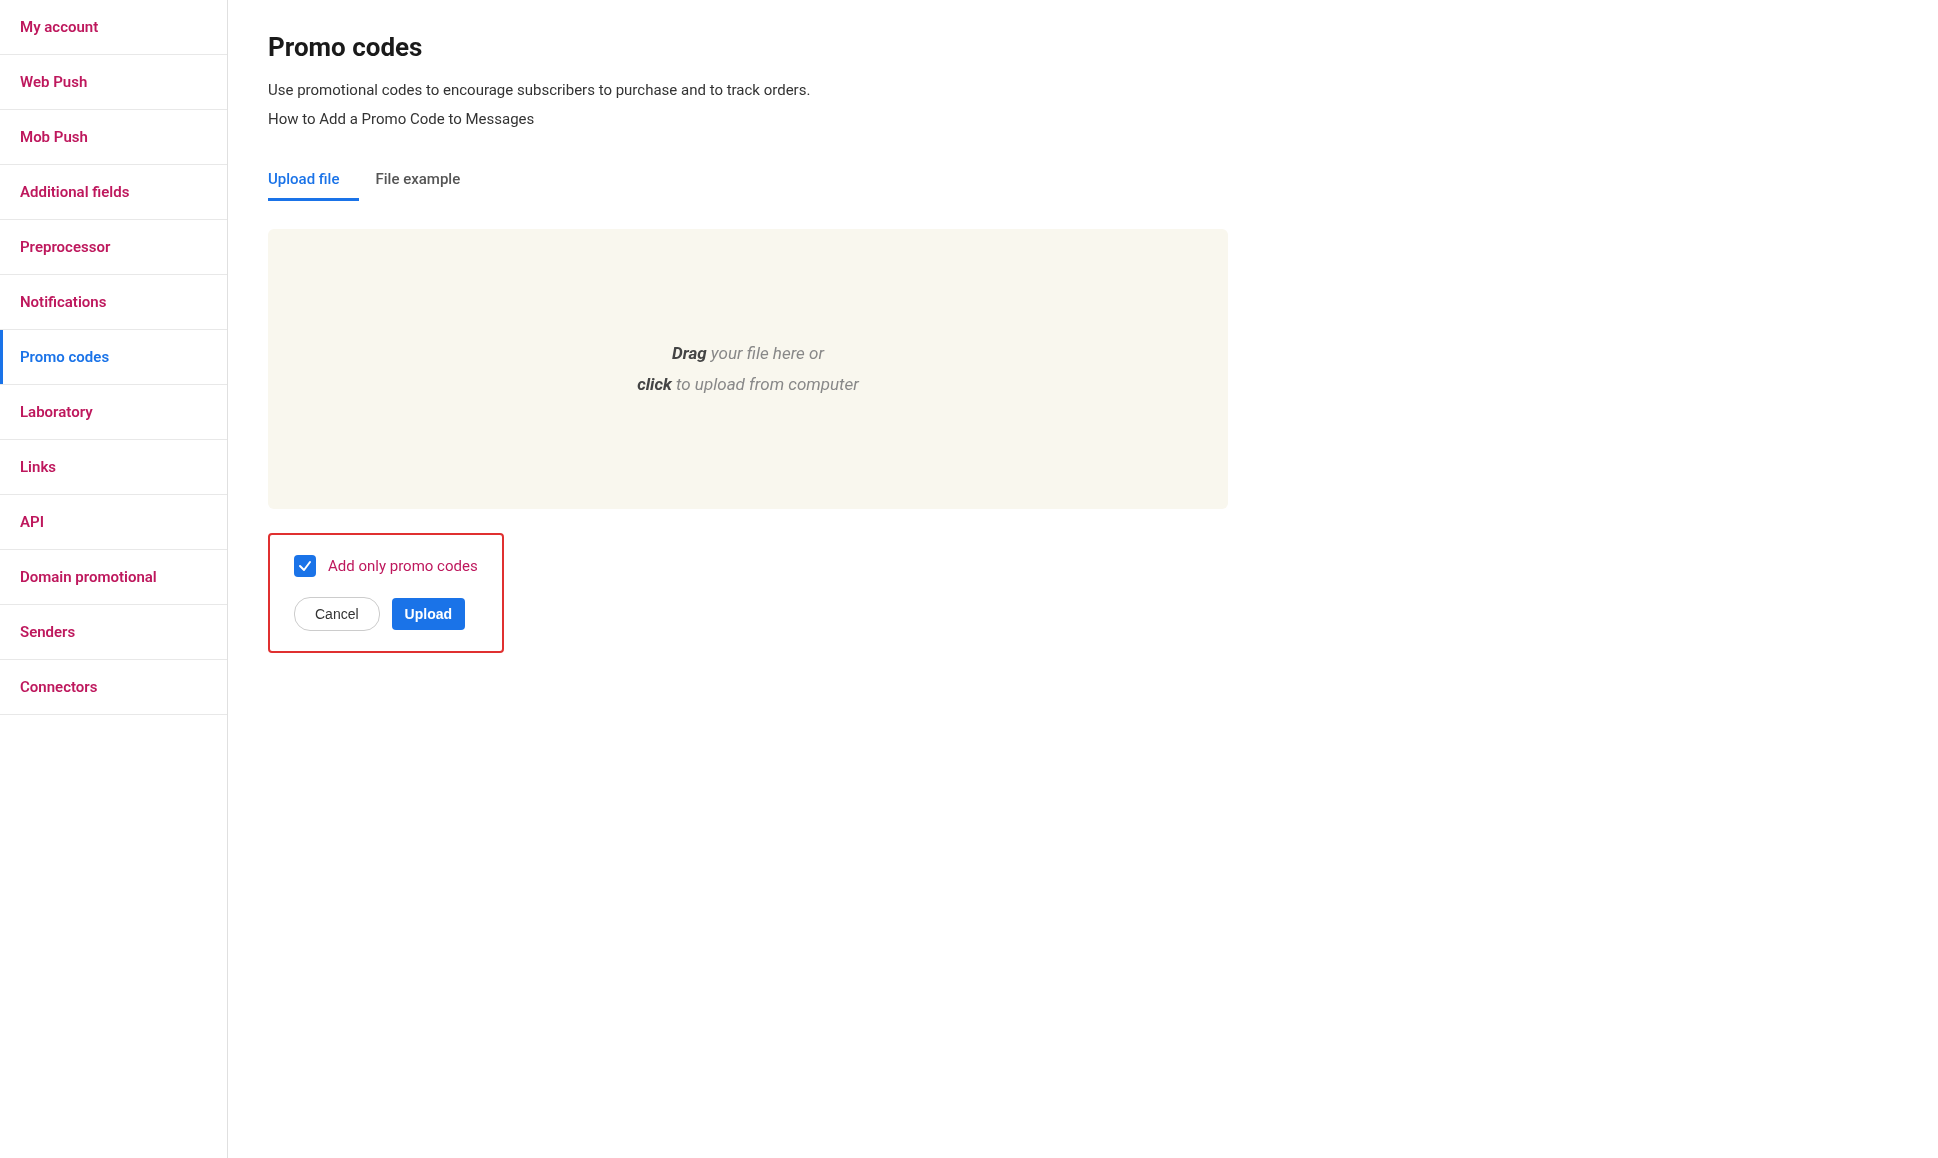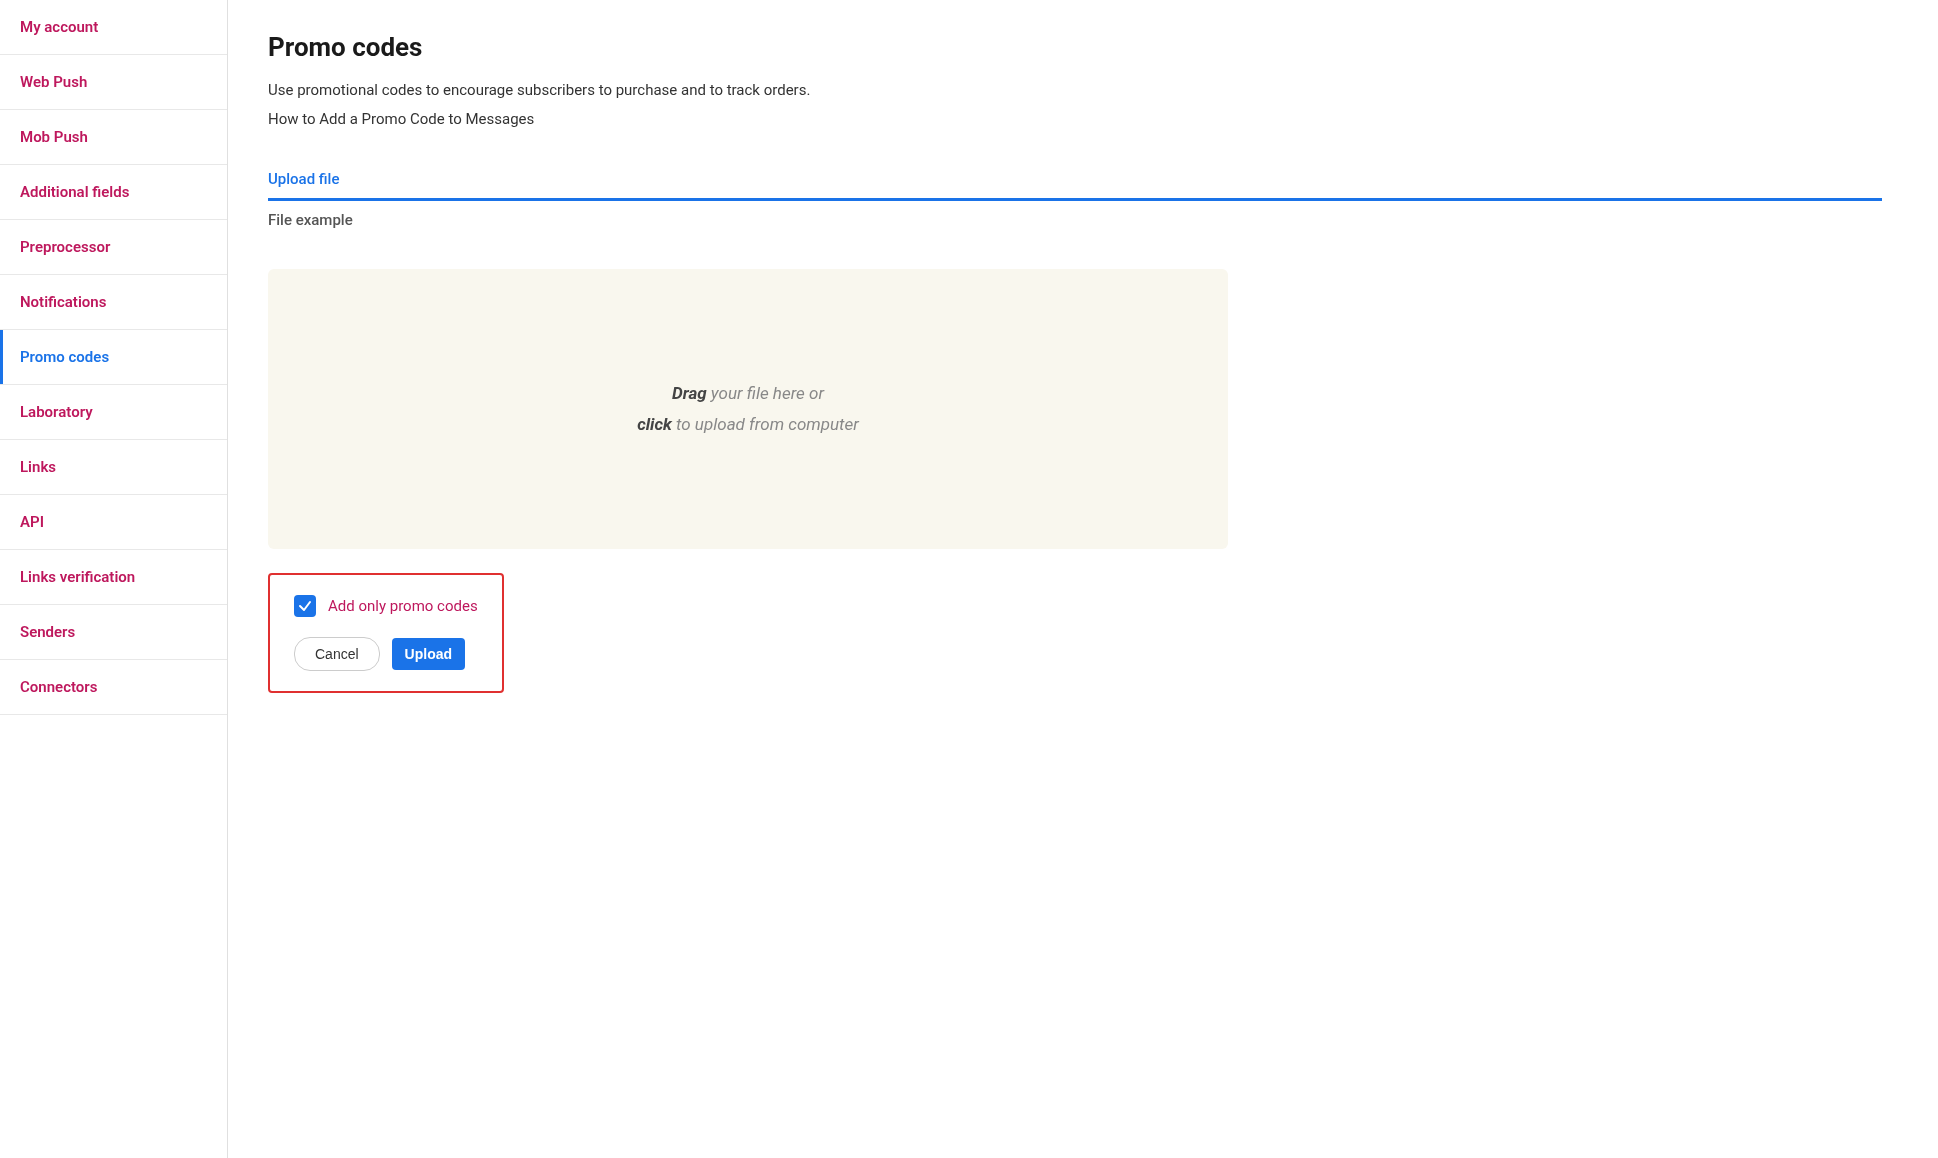--- a/index.html
+++ b/index.html
@@ -70,21 +70,20 @@
       color: #333;
       margin-bottom: 32px;
     }
 
     
     .tabs {
       display: flex;
       gap: 0;
       margin-bottom: 28px;
       border-bottom: none;
-      flex-direction: column;
     }
     .tab {
       padding: 10px 20px 10px 0;
       font-size: 15px;
       font-weight: 500;
       cursor: pointer;
       color: #555;
       border-bottom: 2px solid transparent;
       margin-right: 16px;
       position: relative;
@@ -191,21 +190,21 @@
 <div class="sidebar-item">My account</div>
     <div class="sidebar-item">Web Push</div>
     <div class="sidebar-item">Mob Push</div>
     <div class="sidebar-item">Additional fields</div>
     <div class="sidebar-item">Preprocessor</div>
     <div class="sidebar-item">Notifications</div>
     <div class="sidebar-item active">Promo codes</div>
     <div class="sidebar-item">Laboratory</div>
     <div class="sidebar-item">Links</div>
     <div class="sidebar-item">API</div>
-    <div class="sidebar-item">Links verification</div>
+    <div class="sidebar-item">Domain promotional</div>
     <div class="sidebar-item">Senders</div>
     <div class="sidebar-item">Connectors</div>
   </nav>
 
 <main class="main">
   <h1 class="page-title">Promo codes</h1>
   <p class="page-description">Use promotional codes to encourage subscribers to purchase and to track orders.</p>
   <p class="page-link">
     <a href="#" style="color:#333; text-decoration:none;">How to Add a Promo Code to Messages</a>
   </p>

